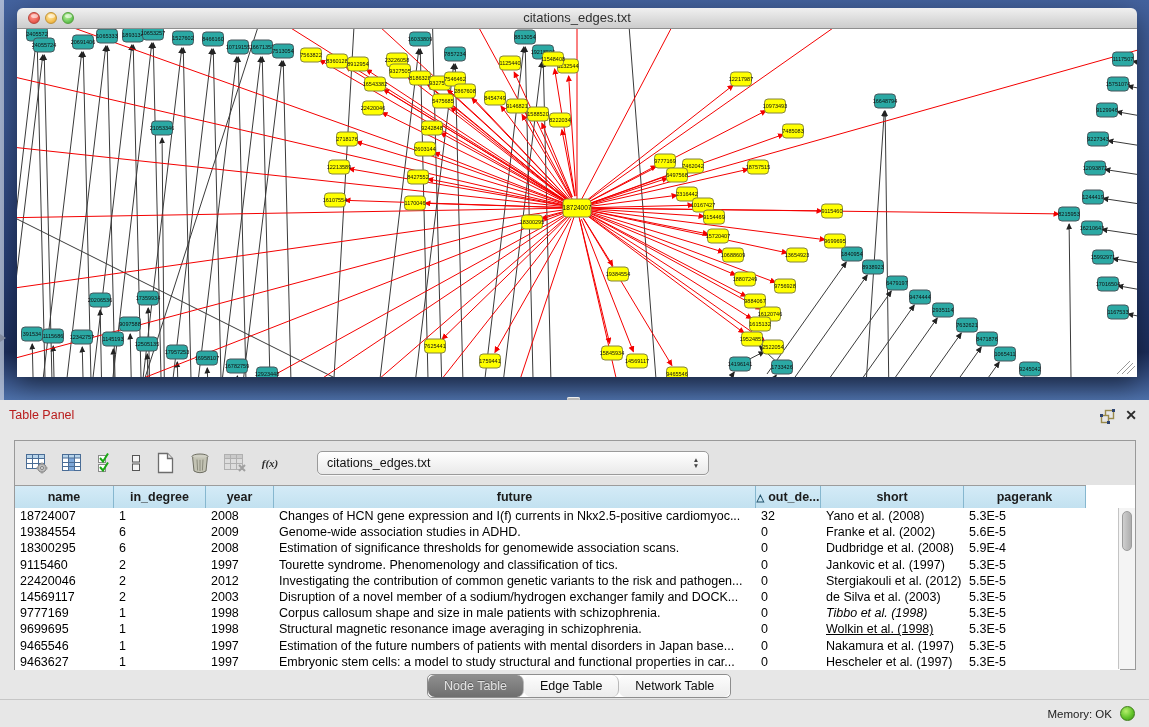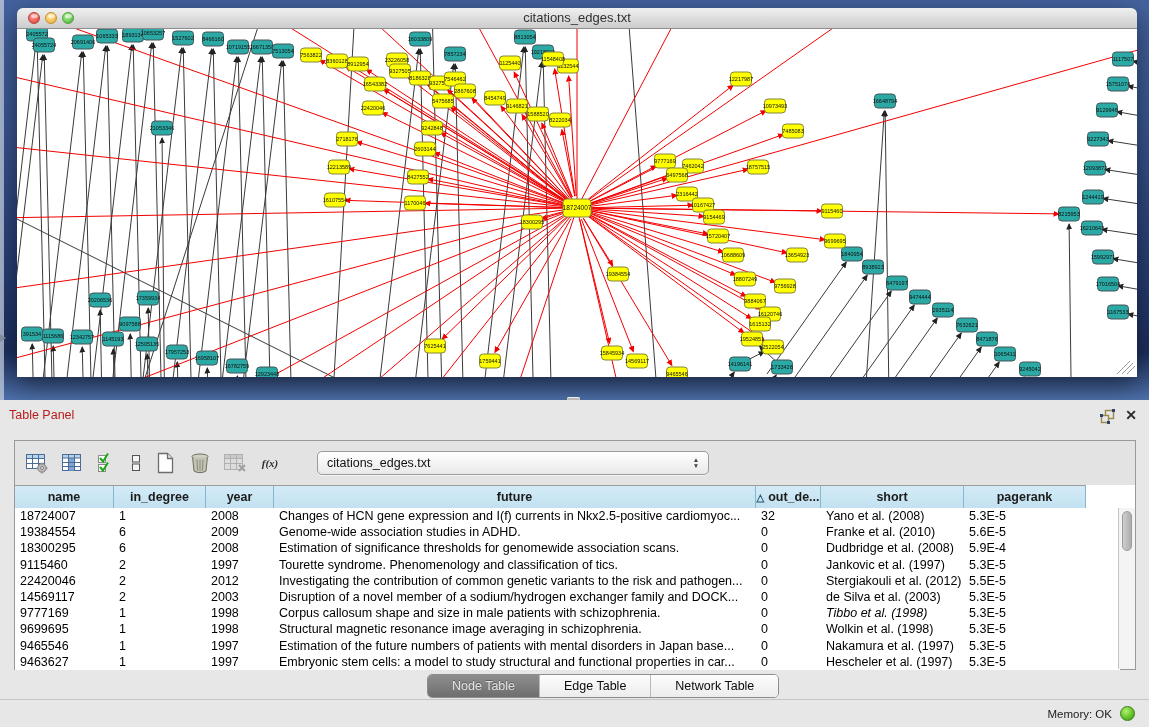--- a/index.html
+++ b/index.html
@@ -49,22 +49,22 @@
     font-size:12.5px;color:#1b1b1b;display:flex;align-items:center;justify-content:center;height:22px;overflow:hidden;white-space:nowrap;font-weight:bold;}
   .sort-tri{color:#23556e;font-size:10px;margin-right:4px;}
   .tbl-body{position:absolute;left:0;top:67px;width:1105px;height:162px;overflow:hidden;background:#fff;}
   .tr{display:flex;height:16.2px;align-items:center;}
   .td{font-size:12.5px;color:#000;white-space:nowrap;overflow:hidden;box-sizing:border-box;padding-left:5px;}
   .vscroll{position:absolute;right:0;top:67px;bottom:0;width:16px;background:#f4f4f4;border-left:1px solid #c4c4c4;}
   .vthumb{position:absolute;left:2.5px;top:3px;width:10px;height:40px;border-radius:6px;
     background:linear-gradient(90deg,#cfcfcf,#adadad);border:1px solid #9b9b9b;box-sizing:border-box;}
   .tabs{position:absolute;left:427px;top:274px;height:22px;display:flex;border:1px solid #8d8d8d;
     border-radius:5px;overflow:hidden;background:#fff;}
-  .tab{padding:0 24px;line-height:22px;font-size:12.5px;color:#0c0c0c;
-    background:linear-gradient(#fdfdfd,#ececec);border-right:1px solid #b9b9b9;}
+  .tab{padding:0 16px;line-height:22px;font-size:12.5px;color:#0c0c0c;
+    background:linear-gradient(#fdfdfd,#ececec);border-right:1px solid #b9b9b9;border-radius:7px;}
   .tab:last-child{border-right:none;}
   .tab.active{background:linear-gradient(#8f8f8f,#6e6e6e);color:#e2e2e2;text-shadow:0 -1px 0 rgba(0,0,0,.3);}
   .statusbar{position:absolute;left:0;bottom:0;width:100%;height:27px;border-top:1px solid #c6c6c6;
     background:#e7e7e7;display:flex;align-items:center;justify-content:flex-end;}
   .mem-label{font-size:11.5px;color:#1c1c1c;margin-right:8px;}
   .mem-led{width:13px;height:13px;border-radius:50%;margin-right:14px;border:1px solid #3e7d18;
     background:radial-gradient(circle at 38% 32%,#b6ef6d,#62c42a 55%,#3f8f1d);}
   .divider-grip{position:absolute;left:567px;top:397px;width:13px;height:5px;border-radius:2px;
     background:#b9b9b9;box-shadow:inset 0 1px 0 #eee;}
 </style>
@@ -807,21 +807,21 @@
           <div class="td" style="width: 65px;">32</div>
           <div class="td" style="width: 143px;">Yano et al. (2008)</div>
           <div class="td" style="width: 122px;">5.3E-5</div>
         </div>
         <div class="tr">
           <div class="td" style="width: 99px;">19384554</div>
           <div class="td" style="width: 92px;">6</div>
           <div class="td" style="width: 68px;">2009</div>
           <div class="td" style="width: 482px;">Genome-wide association studies in ADHD.</div>
           <div class="td" style="width: 65px;">0</div>
-          <div class="td" style="width: 143px;">Franke et al. (2010)</div>
+          <div class="td" style="width: 143px;">Franke et al. (2002)</div>
           <div class="td" style="width: 122px;">5.6E-5</div>
         </div>
         <div class="tr">
           <div class="td" style="width: 99px;">18300295</div>
           <div class="td" style="width: 92px;">6</div>
           <div class="td" style="width: 68px;">2008</div>
           <div class="td" style="width: 482px;">Estimation of significance thresholds for genomewide association scans.</div>
           <div class="td" style="width: 65px;">0</div>
           <div class="td" style="width: 143px;">Dudbridge et al. (2008)</div>
           <div class="td" style="width: 122px;">5.9E-4</div>
@@ -861,21 +861,21 @@
           <div class="td" style="width: 65px;">0</div>
           <div class="td" style="width: 143px; font-style: italic;">Tibbo et al. (1998)</div>
           <div class="td" style="width: 122px;">5.3E-5</div>
         </div>
         <div class="tr">
           <div class="td" style="width: 99px;">9699695</div>
           <div class="td" style="width: 92px;">1</div>
           <div class="td" style="width: 68px;">1998</div>
           <div class="td" style="width: 482px;">Structural magnetic resonance image averaging in schizophrenia.</div>
           <div class="td" style="width: 65px;">0</div>
-          <div class="td" style="width: 143px;">Wolkin et al. (1998)</div>
+          <div class="td" style="width: 143px; text-decoration: underline;">Wolkin et al. (1998)</div>
           <div class="td" style="width: 122px;">5.3E-5</div>
         </div>
         <div class="tr">
           <div class="td" style="width: 99px;">9465546</div>
           <div class="td" style="width: 92px;">1</div>
           <div class="td" style="width: 68px;">1997</div>
           <div class="td" style="width: 482px;">Estimation of the future numbers of patients with mental disorders in Japan base...</div>
           <div class="td" style="width: 65px;">0</div>
           <div class="td" style="width: 143px;">Nakamura et al. (1997)</div>
           <div class="td" style="width: 122px;">5.3E-5</div>

